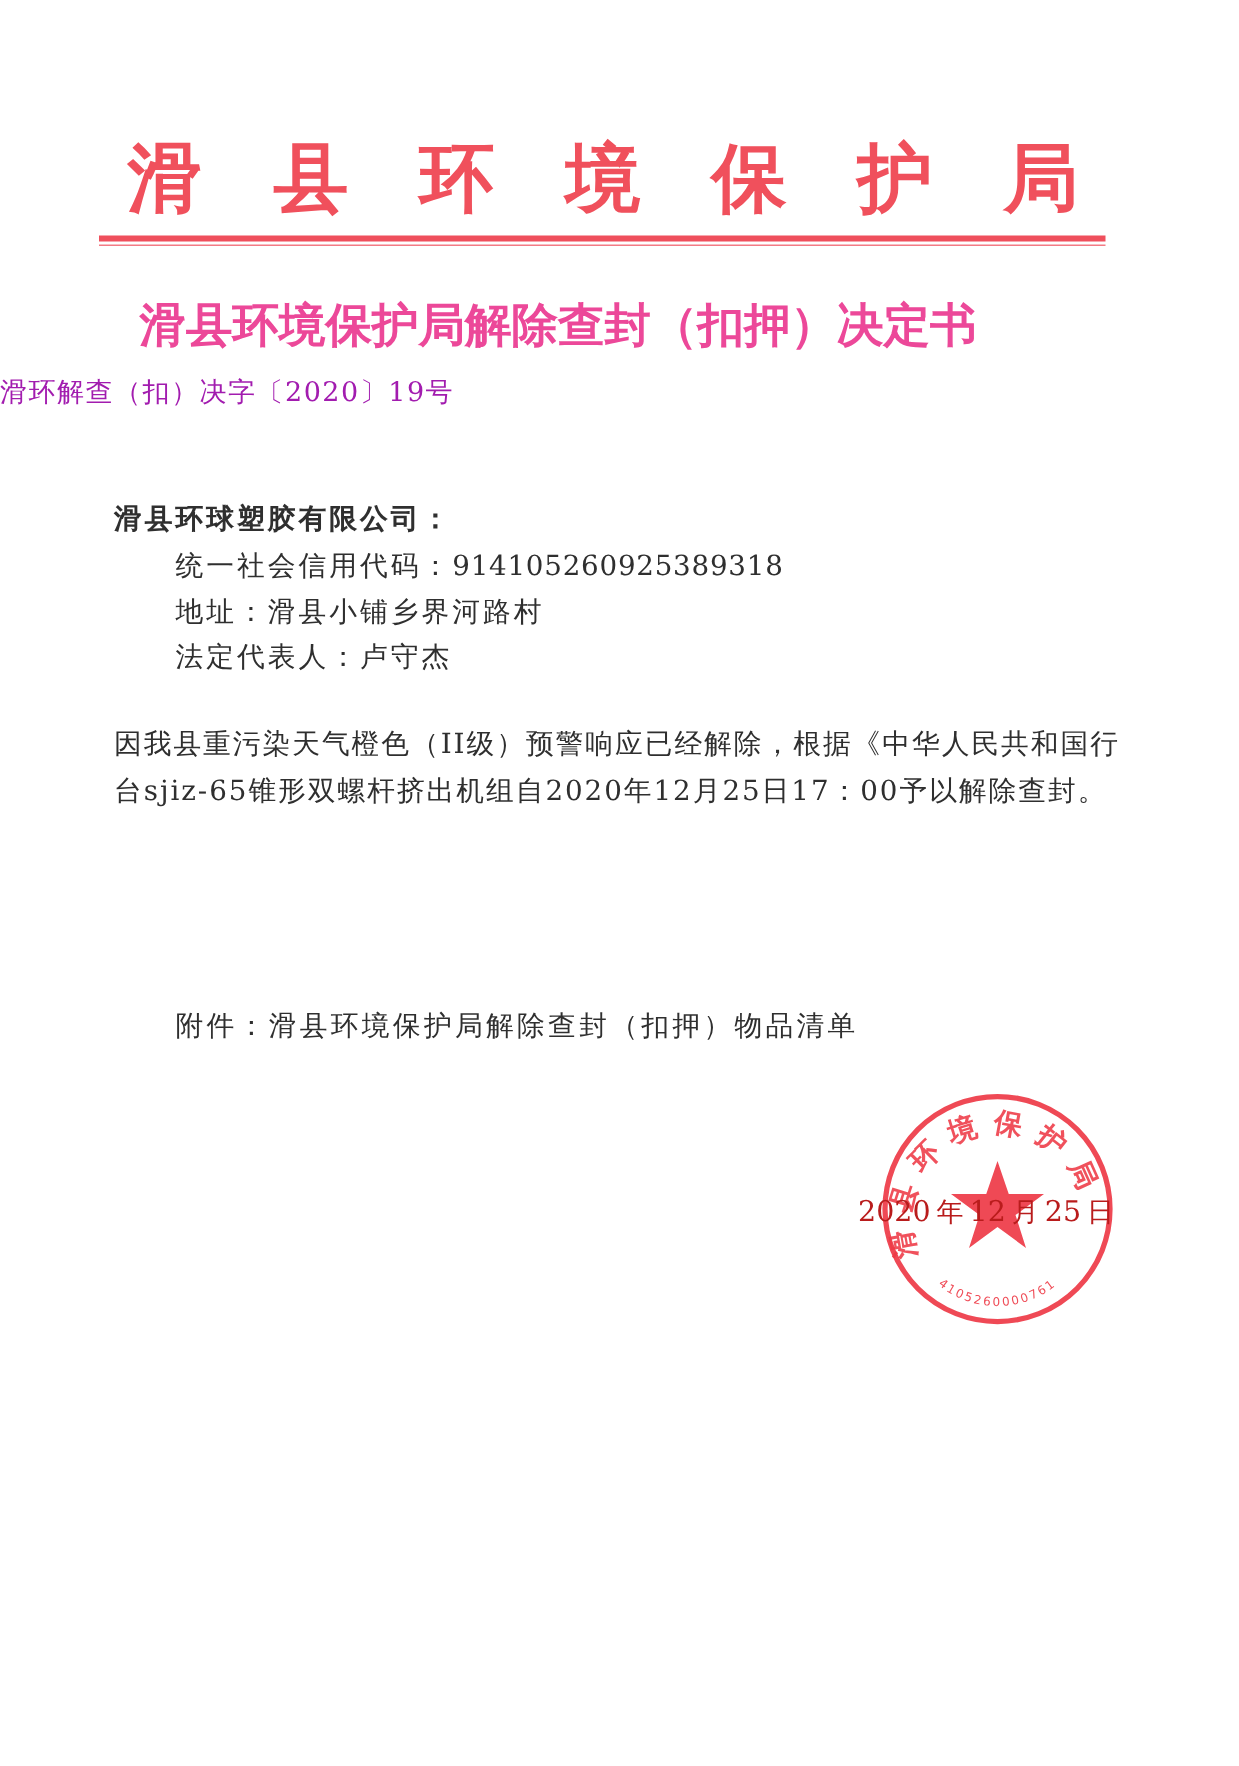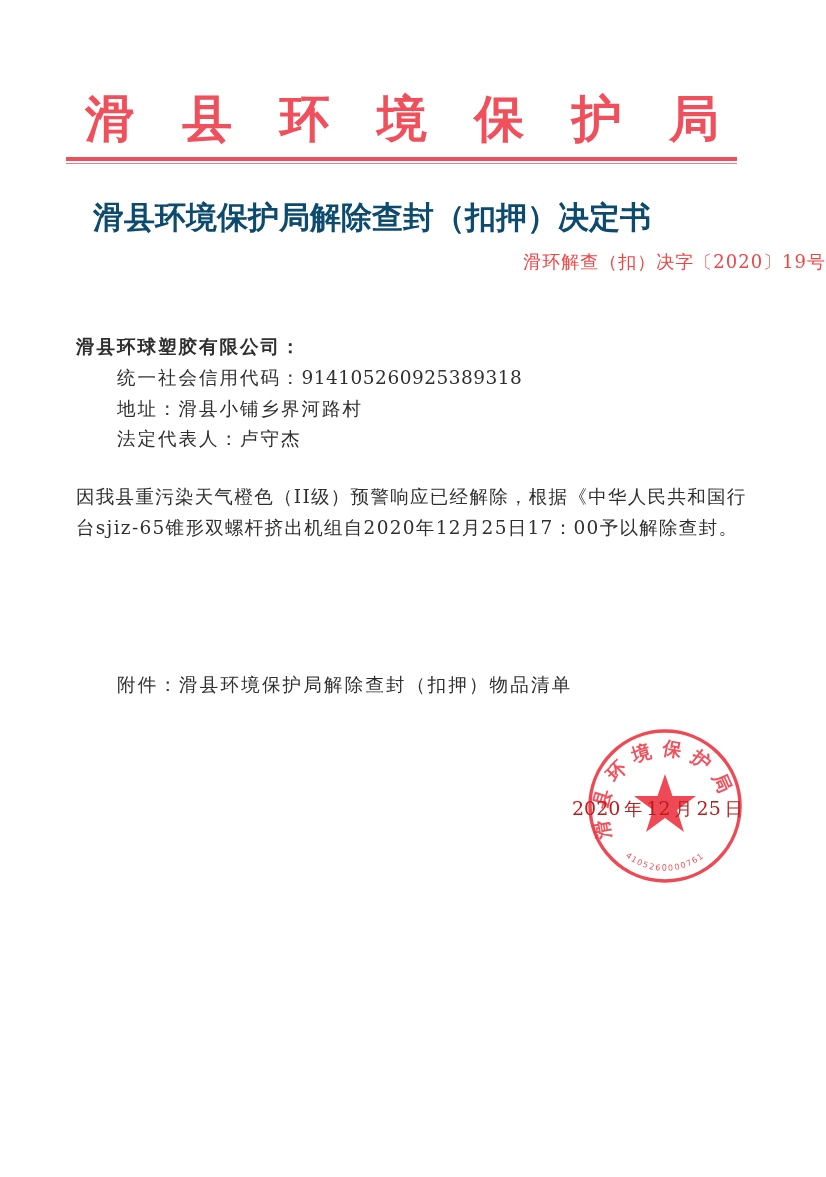--- a/index.html
+++ b/index.html
@@ -6,23 +6,23 @@
   body { width: 826px; height: 1177px; position: relative; overflow: hidden;
          font-family: "DejaVu Serif", "Liberation Serif", serif; color: #2a2a2a; }
   .abs { position: absolute; }
   .header-row { left: 82px; top: 88px; width: 640px; height: 62px; display: flex; justify-content: space-between; }
   .header-char { font-family: "DejaVu Serif", serif; font-weight: bold; font-size: 50px; line-height: 62px;
                  width: 56px; text-align: center; }
   .rule { left: 66px; width: 671px; }
   .rule-thick { top: 157px; height: 4px; }
   .rule-thin { top: 163px; height: 1px; opacity: 0.75; }
   .doc-title { left: 0; width: 744px; top: 196px; text-align: center; font-size: 31px; font-weight: bold;
-               letter-spacing: 0px; line-height: 42px; color: #0c4a6e; }
-  .doc-number { left: 0; width: 826px; top: 249px; text-align: right; font-size: 18px; line-height: 26px;
-                letter-spacing: 1px; color: #ef4444; }
+               letter-spacing: 0px; line-height: 42px; color: #ec4899; }
+  .doc-number { left: 0; width: 826px; top: 249px; text-align: left; font-size: 18px; line-height: 26px;
+                letter-spacing: 1px; color: #a21caf; }
   .line { font-size: 18.5px; line-height: 31px; white-space: nowrap; color: #2f2f2f; margin-top: 24px; }
   .company { left: 76px; top: 307px; font-weight: bold; font-size: 18.5px; letter-spacing: 2px; }
   .info { left: 117px; letter-spacing: 2px; }
   .para { left: 76px; top: 457px; width: 668px; }
   .para .pl { display: block; text-align: justify; text-align-last: justify; letter-spacing: 1.3px; }
   .para .pl.last { text-align-last: left; }
   .attach { left: 117px; top: 645px; letter-spacing: 2.2px; text-align: center; }
   .seal { left: 587px; top: 728px; width: 156px; height: 156px; }
   .date { left: 572px; top: 794px; font-size: 19px; line-height: 28px; color: #b91c1c; white-space: nowrap; }
   .date .unit { font-size: 18px; margin: 0 4px; }

